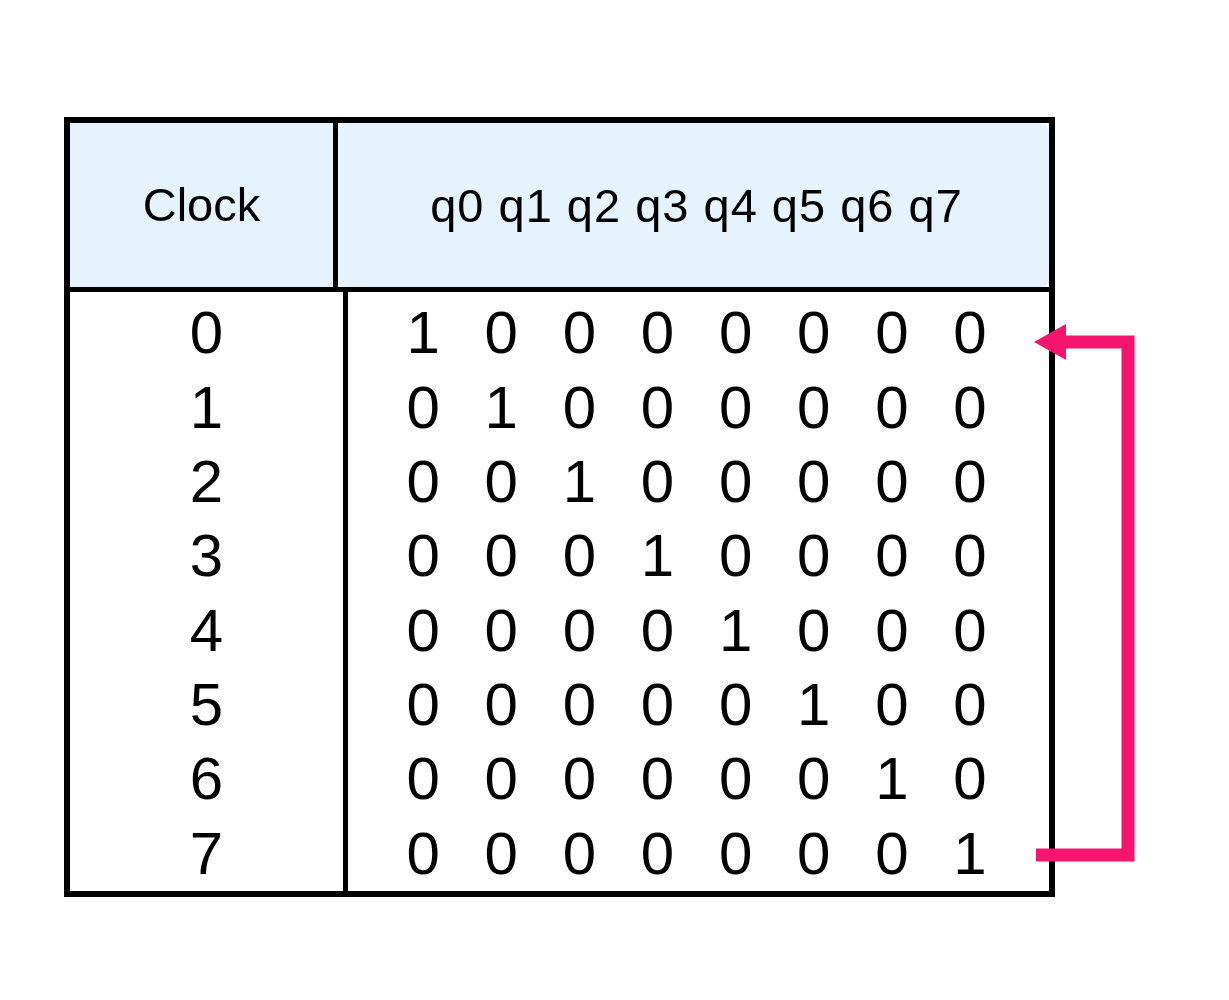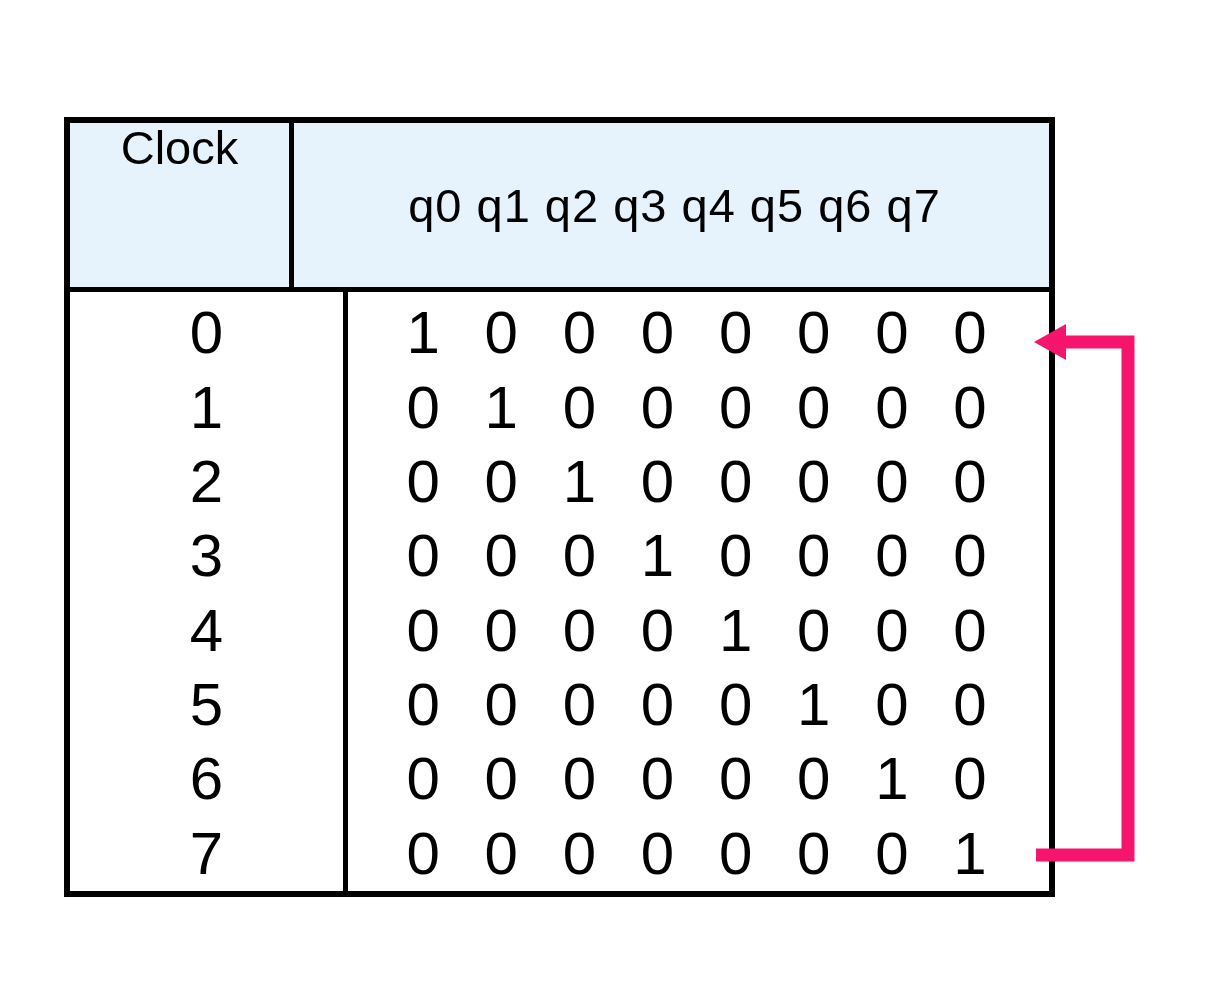--- a/index.html
+++ b/index.html
@@ -39,28 +39,28 @@
     position: absolute;
     left: 0;
     top: 0;
     right: 0;
     height: 169px;           
     box-sizing: border-box;
     border-bottom: 5px solid #000000;
     display: flex;
   }
   .head-clock-cell {
-    width: 224px;            
+    width: 268px;            
     box-sizing: border-box;
     background: #E6F2FC;
     border-right: 5px solid #000000;
     display: flex;
-    flex-direction: column;
-    align-items: center;
-    justify-content: space-between;
+    flex-direction: row;
+    align-items: center;
+    justify-content: center;
     line-height: 1.06;
   }
   .head-clock-cell .hc-line {
     font-size: 47px;
     color: #000000;
     letter-spacing: 0px;
   }
   .head-q-cell {
     flex: 1;
     background: #E6F2FC;
@@ -143,21 +143,21 @@
 <body>
 
 <div id="stage">
 
   <div class="state-table">
 
     <div class="table-head">
       <div class="head-clock-cell" style="background: rgb(230, 242, 252);">
         <div class="hc-line">Clock</div>
       </div>
-      <div class="head-q-cell" style="background: rgb(230, 242, 252);">
+      <div class="head-q-cell" style="background: rgb(230, 242, 252); border-radius: 9px;">
         <div class="q-labels">q0 q1 q2 q3 q4 q5 q6 q7</div>
       </div>
     </div>
 
     <div class="table-body">
       <div class="body-clock-col" id="clock-col">
           <div class="clock-cell">0</div>
           <div class="clock-cell">1</div>
           <div class="clock-cell">2</div>
           <div class="clock-cell">3</div>

